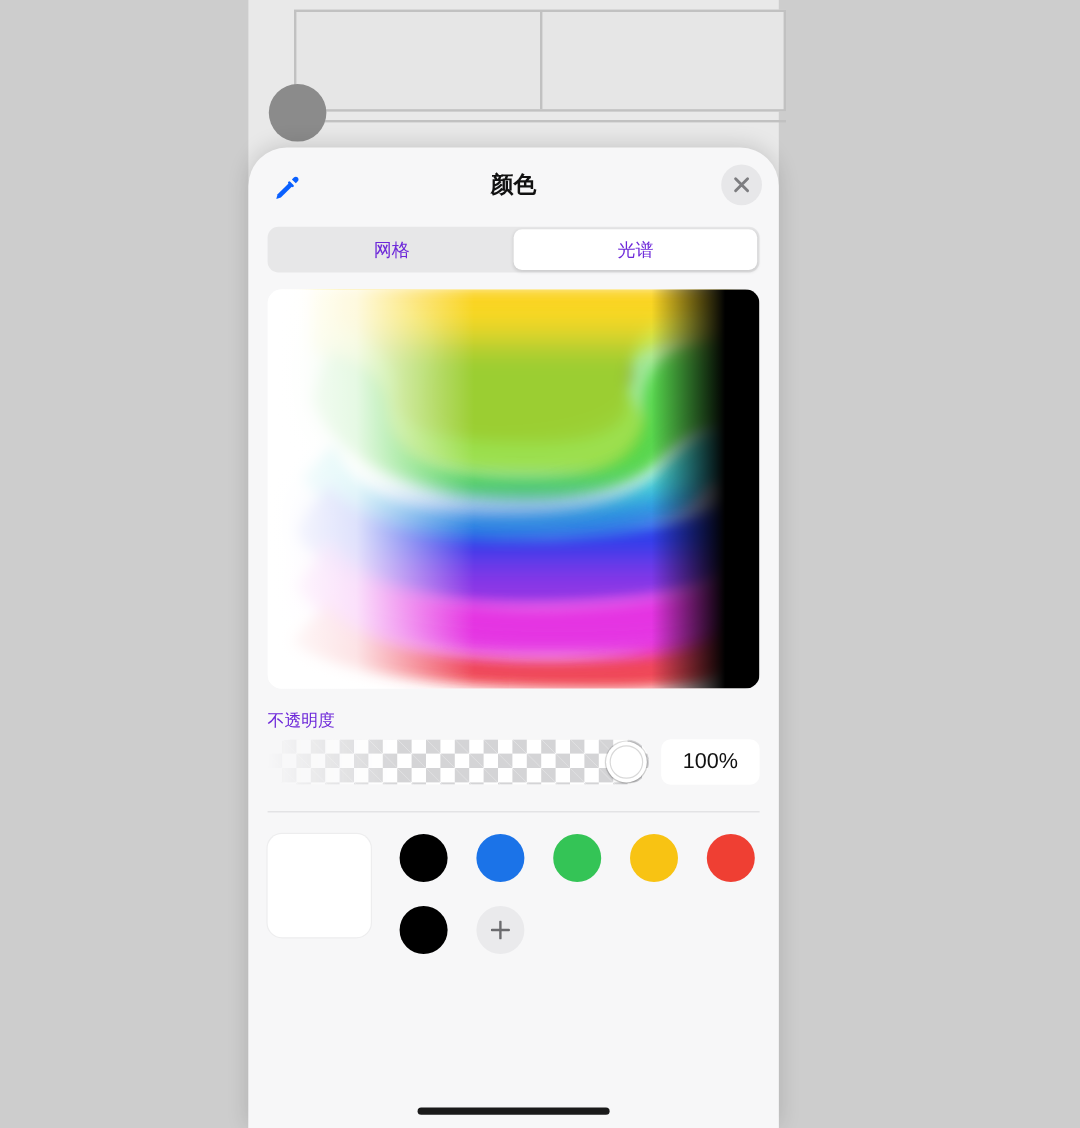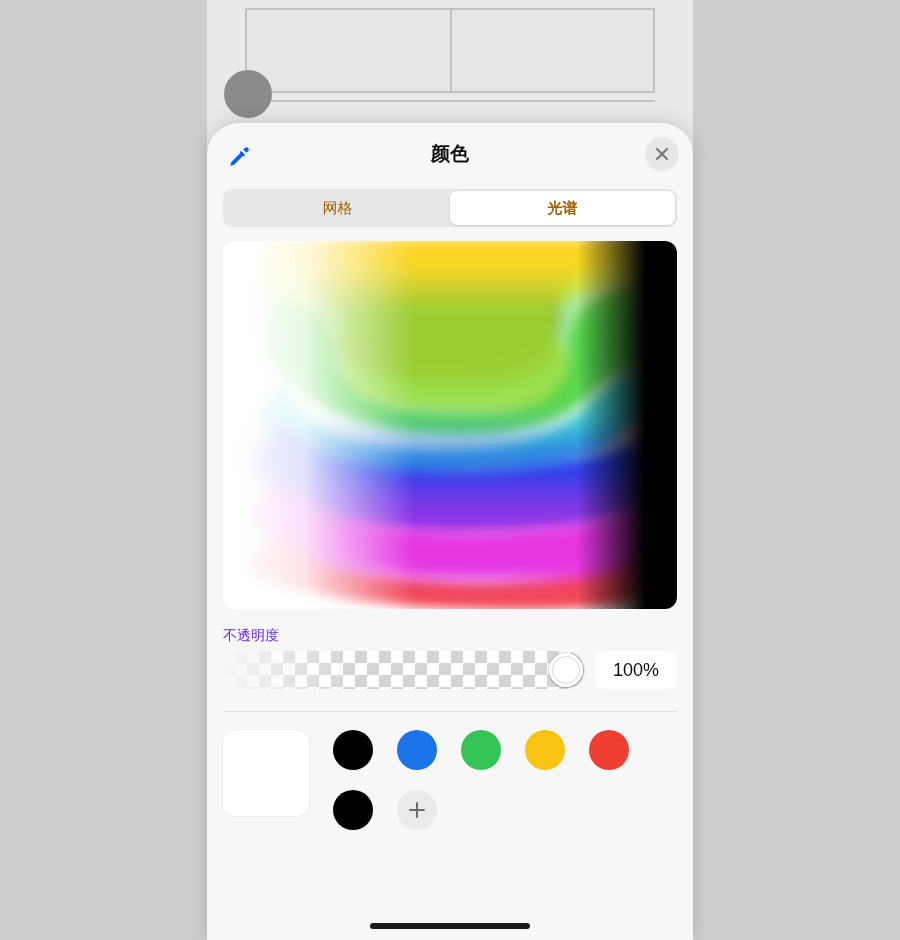--- a/index.html
+++ b/index.html
@@ -2,21 +2,21 @@
 <html><head>
   <meta charset="utf-8">
   <style>
     * { margin: 0; padding: 0; box-sizing: border-box; font-family: -apple-system, "Helvetica Neue", Arial, sans-serif; }
     html, body { width: 900px; height: 940px; background: #cdcdcd; overflow: hidden; }
 
     .device {
       position: absolute;
       top: 0;
       left: 207px;
-      width: 486px;
+      width: 442px;
       height: 940px;
       background: #e9e9e9;
     }
 
     
     .bg-split {
       position: absolute;
       top: 8px; left: 38px; width: 410px; height: 85px;
       border: 2px solid #c1c1c1;
       background: #e6e6e6;
@@ -88,26 +88,26 @@
       align-items: center;
       padding: 2px;
     }
     .segment {
       flex: 1;
       height: 34px;
       display: flex;
       align-items: center;
       justify-content: center;
       font-size: 15px;
-      color: #a16207;
+      color: #6d28d9;
       border-radius: 7px;
     }
     .segment.active {
       background: #fff;
-      font-weight: 700;
+      font-weight: 400;
       box-shadow: 0 1px 3px rgba(0,0,0,0.12);
     }
 
     .spectrum-wrap {
       margin-left: 16px; margin-right: 16px;
       border-radius: 12px;
       overflow: hidden;
       aspect-ratio: 446 / 362;
       position: relative;
       background: #fff;

